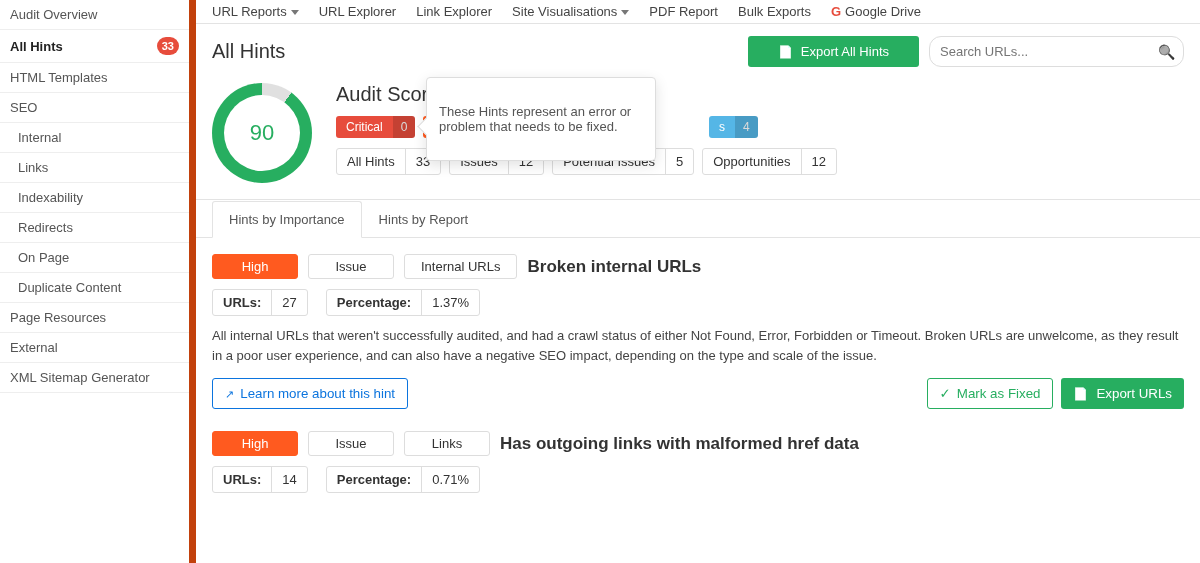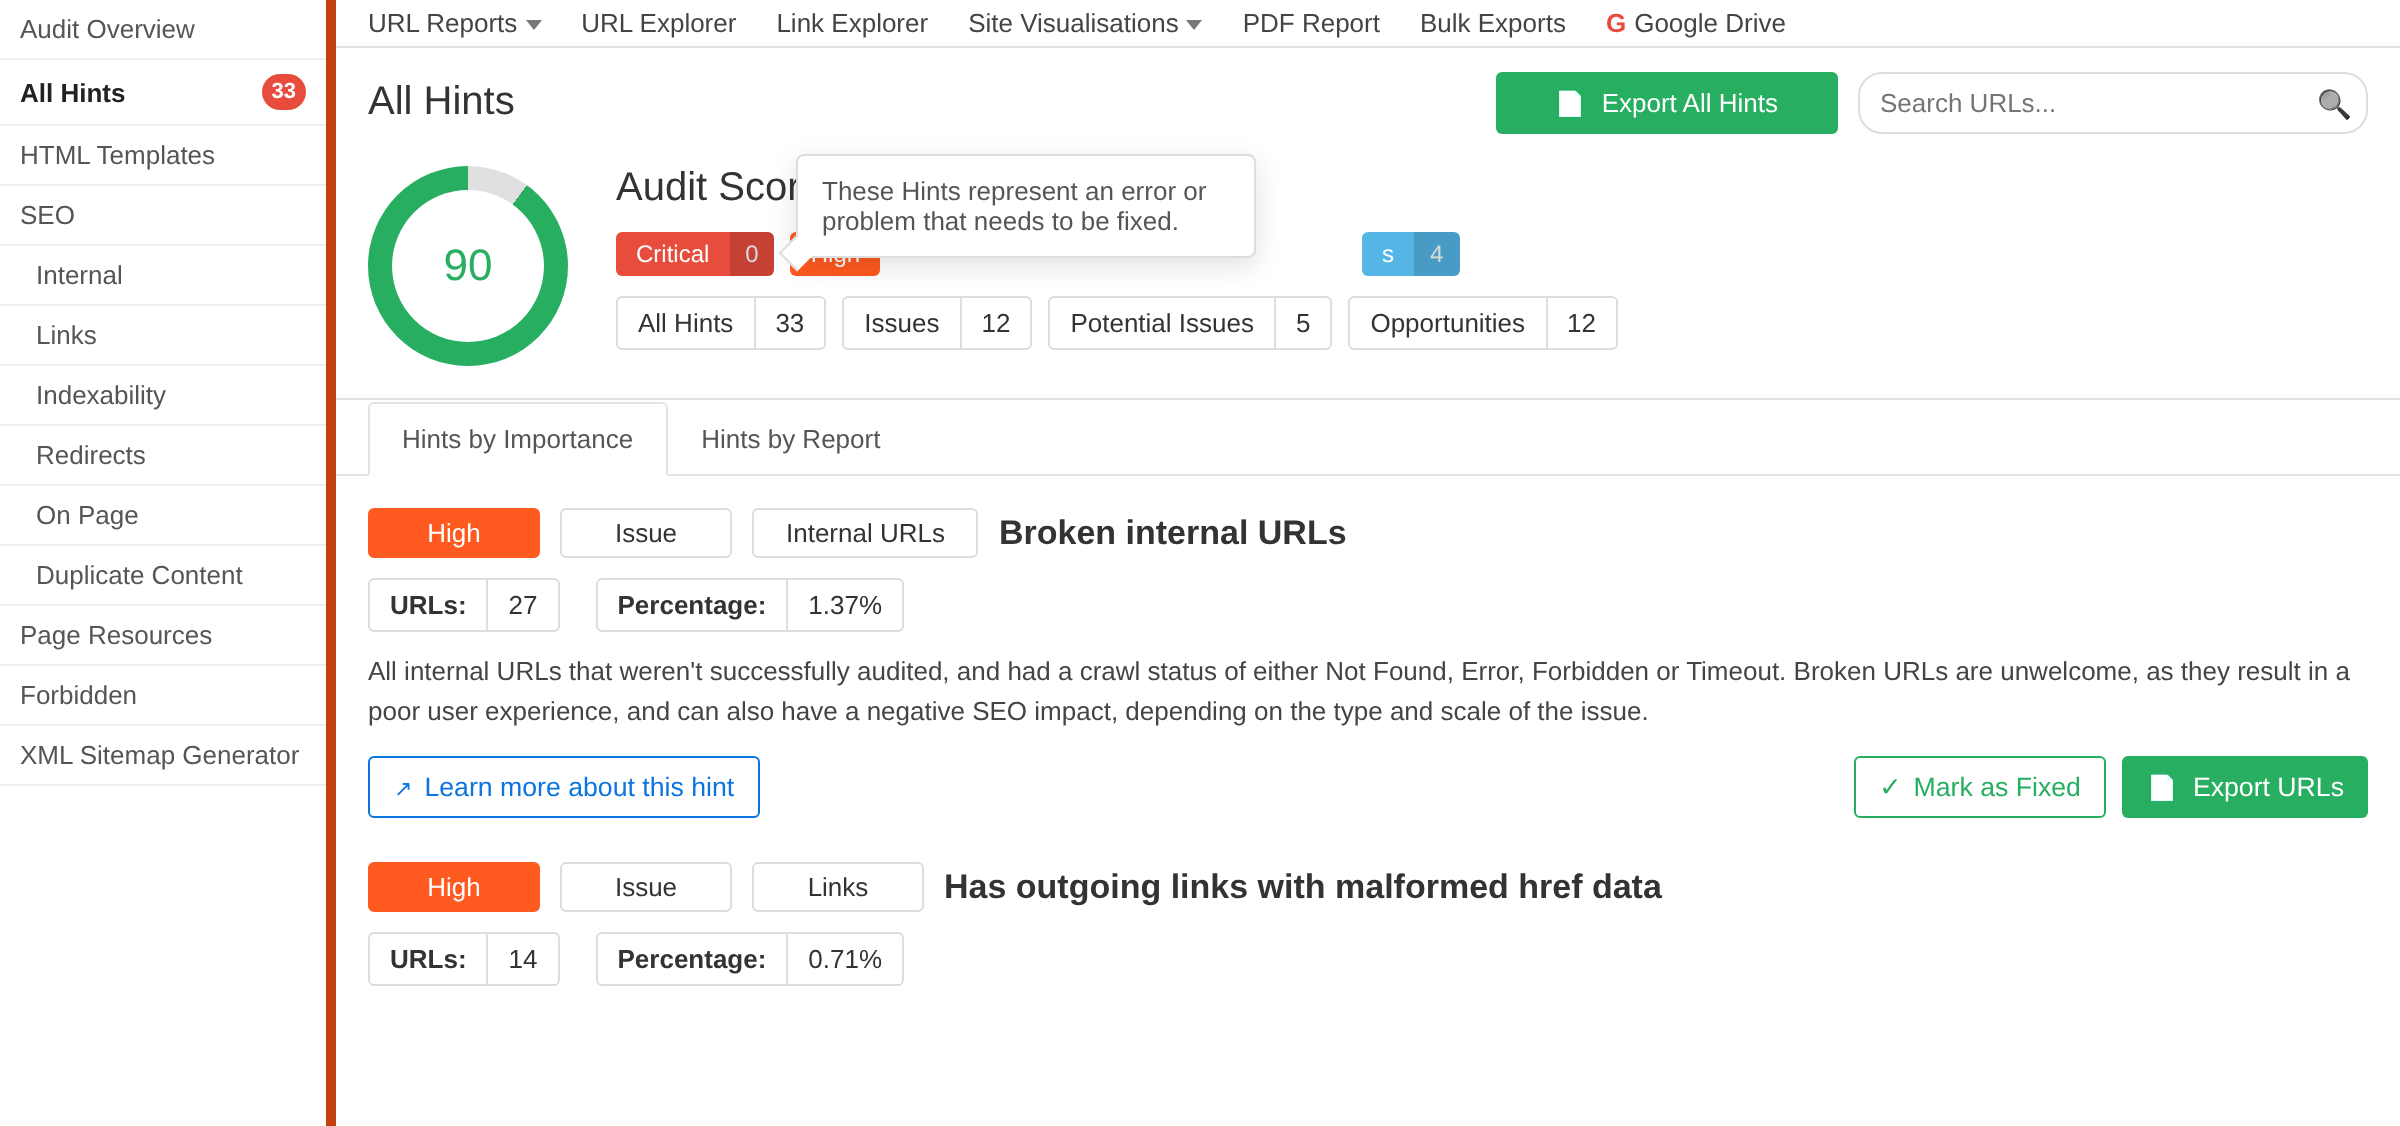--- a/index.html
+++ b/index.html
@@ -1,20 +1,20 @@
 <!DOCTYPE html>
 <html><head>
 <meta charset="utf-8">
 <style>
   * { box-sizing: border-box; margin: 0; padding: 0; }
   body { font-family: -apple-system, "Segoe UI", Arial, sans-serif; font-size: 13px; color: #333; background: #fff; width: 1200px; height: 563px; overflow: hidden; }
   .app { display: flex; height: 100%; }
 
   
-  .sidebar { width: 168px; border-right: 5px solid #c2410c; overflow-y: auto; }
+  .sidebar { width: 196px; border-right: 7px solid #c2410c; overflow-y: auto; }
   .side-item { padding: 7px 10px; border-bottom: 1px solid #eee; cursor: pointer; color: #555; display: flex; justify-content: space-between; align-items: center; }
   .side-item.active { font-weight: 700; color: #222; }
   .side-item.sub { padding-left: 18px; }
   .badge-red { background: #e74c3c; color: #fff; border-radius: 10px; min-width: 20px; height: 18px; display: inline-flex; align-items: center; justify-content: center; font-size: 11px; font-weight: 700; padding: 0 5px; }
 
   
   .main { flex: 1; display: flex; flex-direction: column; overflow: hidden; }
 
   
   .topnav { display: flex; gap: 20px; padding: 4px 16px; border-bottom: 1px solid #e3e3e3; align-items: center; }
@@ -47,21 +47,21 @@
   .pill.orange .plabel, .pill.orange .pcount { background: #ff5a1f; }
   .pill.lblue .plabel, .pill.lblue .pcount { background: #55b6e6; }
   .pill .pcount { filter: brightness(0.85); }
 
   .filter-btn-row { display: flex; gap: 8px; flex-wrap: wrap; }
   .fbtn { display: inline-flex; align-items: stretch; border: 1px solid #ddd; border-radius: 3px; overflow: hidden; cursor: pointer; }
   .fbtn .flabel { padding: 5px 10px; }
   .fbtn .fcount { padding: 5px 10px; border-left: 1px solid #ddd; }
 
   
-  .tooltip { position: absolute; left: 230px; top: -2px; background: #fff; border: 1px solid #ddd; border-radius: 4px; box-shadow: 0 4px 14px rgba(0,0,0,0.12); padding: 10px 12px; width: 230px; font-size: 13px; color: #555; z-index: 5; }
+  .tooltip { position: absolute; left: 230px; top: -2px; background: #fff; border: 1px solid #ddd; border-radius: 4px; box-shadow: 0 4px 14px rgba(0,0,0,0.12); padding: 26px 12px; width: 230px; font-size: 13px; color: #555; z-index: 5; }
   .tooltip:after { content: ""; position: absolute; left: -7px; top: 42px; width: 12px; height: 12px; background: #fff; border-left: 1px solid #ddd; border-bottom: 1px solid #ddd; transform: rotate(45deg); }
 
   
   .tabs { display: flex; border-bottom: 1px solid #e3e3e3; padding: 0 16px; border-top: 1px solid #e3e3e3; }
   .tab { padding: 10px 16px; border: 1px solid transparent; border-bottom: none; cursor: pointer; color: #555; position: relative; top: 1px; }
   .tab.active { border: 1px solid #e3e3e3; border-bottom: 1px solid #fff; background: #fff; border-radius: 3px 3px 0 0; }
 
   
   .hints-area { padding: 16px; overflow-y: auto; flex: 1; }
   .hint-head { display: flex; gap: 10px; align-items: center; margin-bottom: 10px; }
@@ -122,21 +122,21 @@
     <div class="side-item sub">
         <span>On Page</span>
       </div>
     <div class="side-item sub">
         <span>Duplicate Content</span>
       </div>
     <div class="side-item">
         <span>Page Resources</span>
       </div>
     <div class="side-item">
-        <span>Forbidden</span>
+        <span>External</span>
       </div>
     <div class="side-item">
         <span>XML Sitemap Generator</span>
       </div>
   </div>
 
   <div class="main">
 
     <div class="topnav">
       <span class="nav-link"><span>URL Reports</span><span class="caret"></span></span>

